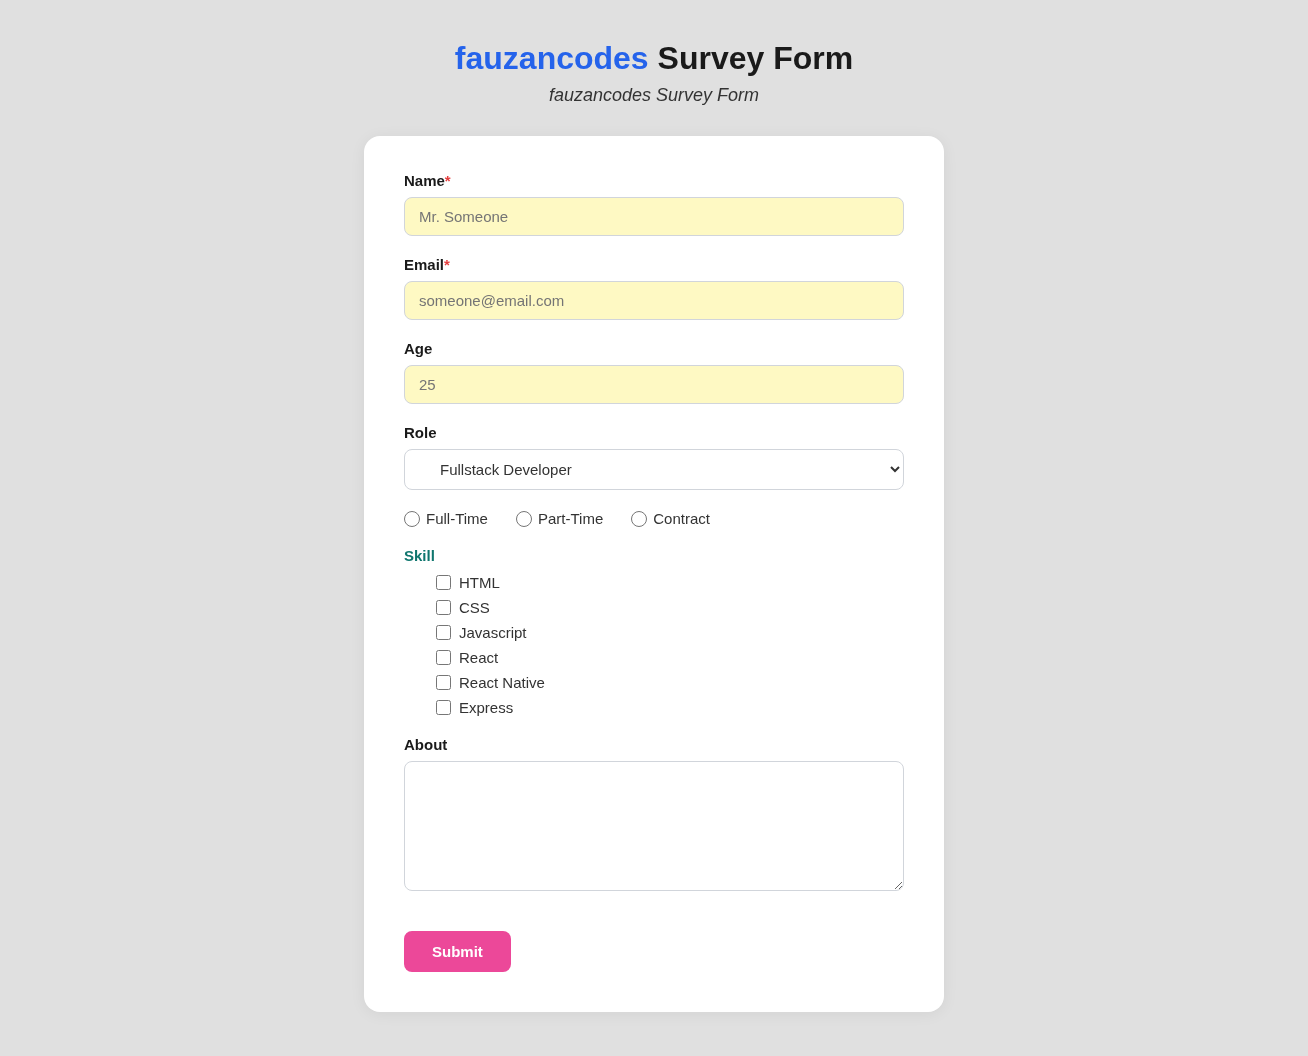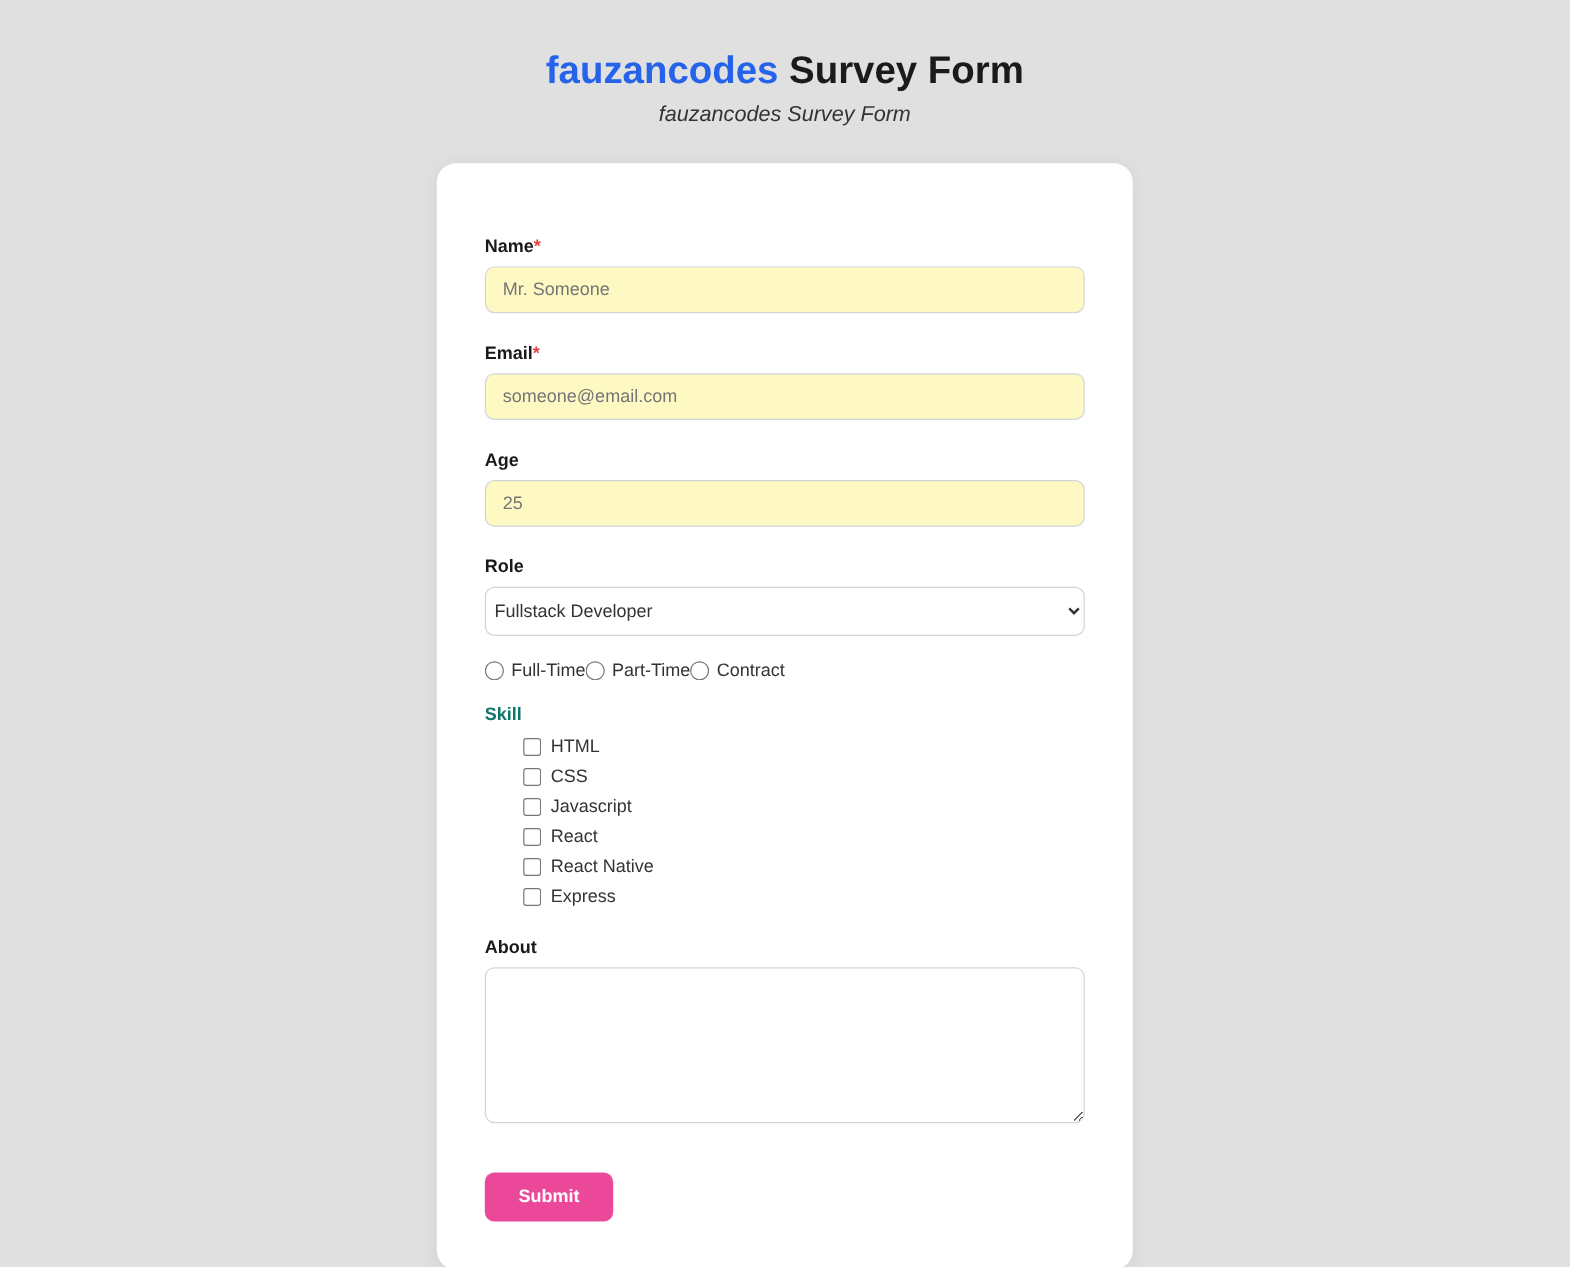--- a/index.html
+++ b/index.html
@@ -48,21 +48,20 @@
       background: #fff;
       border-radius: 16px;
       padding: 36px 40px 40px 40px;
       width: 100%;
       max-width: 580px;
       box-shadow: 0 2px 16px rgba(0,0,0,0.06);
     }
 
     .form-group {
       margin-bottom: 20px;
-      margin-top: 25px;
     }
 
     .form-label {
       display: block;
       font-size: 15px;
       font-weight: 600;
       color: #1a1a1a;
       margin-bottom: 8px;
     }
 
@@ -77,34 +76,35 @@
       border-radius: 8px;
       font-size: 15px;
       color: #555;
       background: #fef9c3;
       outline: none;
       transition: border-color 0.2s;
     }
 
     .form-select {
       width: 100%;
-      padding: 10px 3px;
+      padding: 10px 31px;
       border: 1.5px solid #d1d5db;
       border-radius: 8px;
       font-size: 15px;
       color: #333;
       background: #fff;
       outline: none;
       appearance: auto;
       cursor: pointer;
     }
 
     .radio-group {
       display: flex;
       flex-direction: row;
+      gap: 28px;
       margin-bottom: 20px;
     }
 
     .radio-label {
       display: flex;
       align-items: center;
       gap: 6px;
       font-size: 15px;
       color: #333;
       cursor: pointer;

